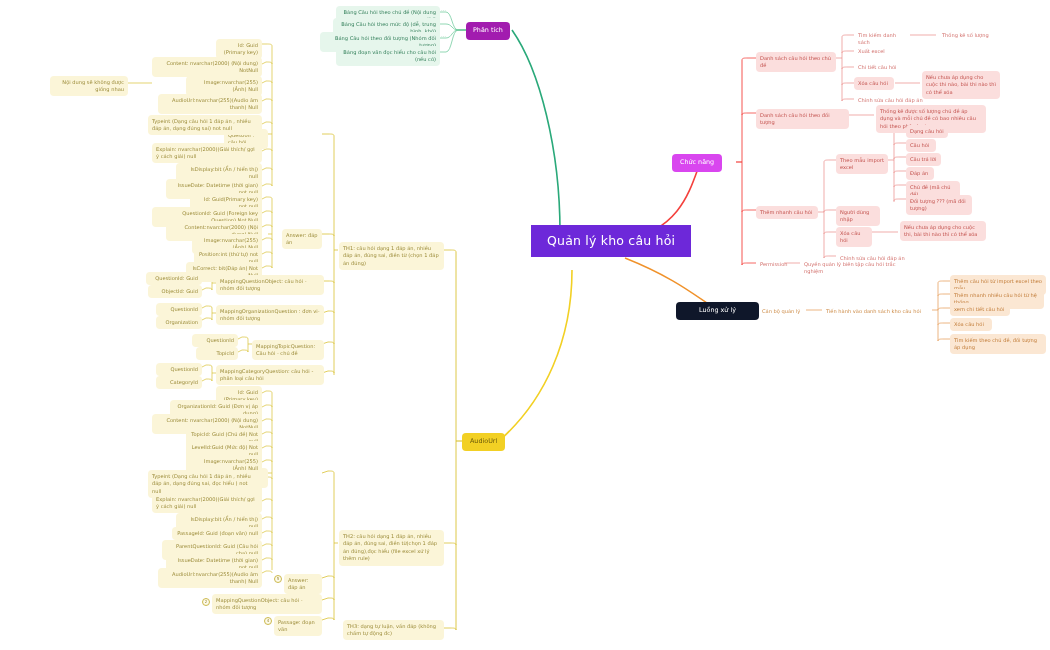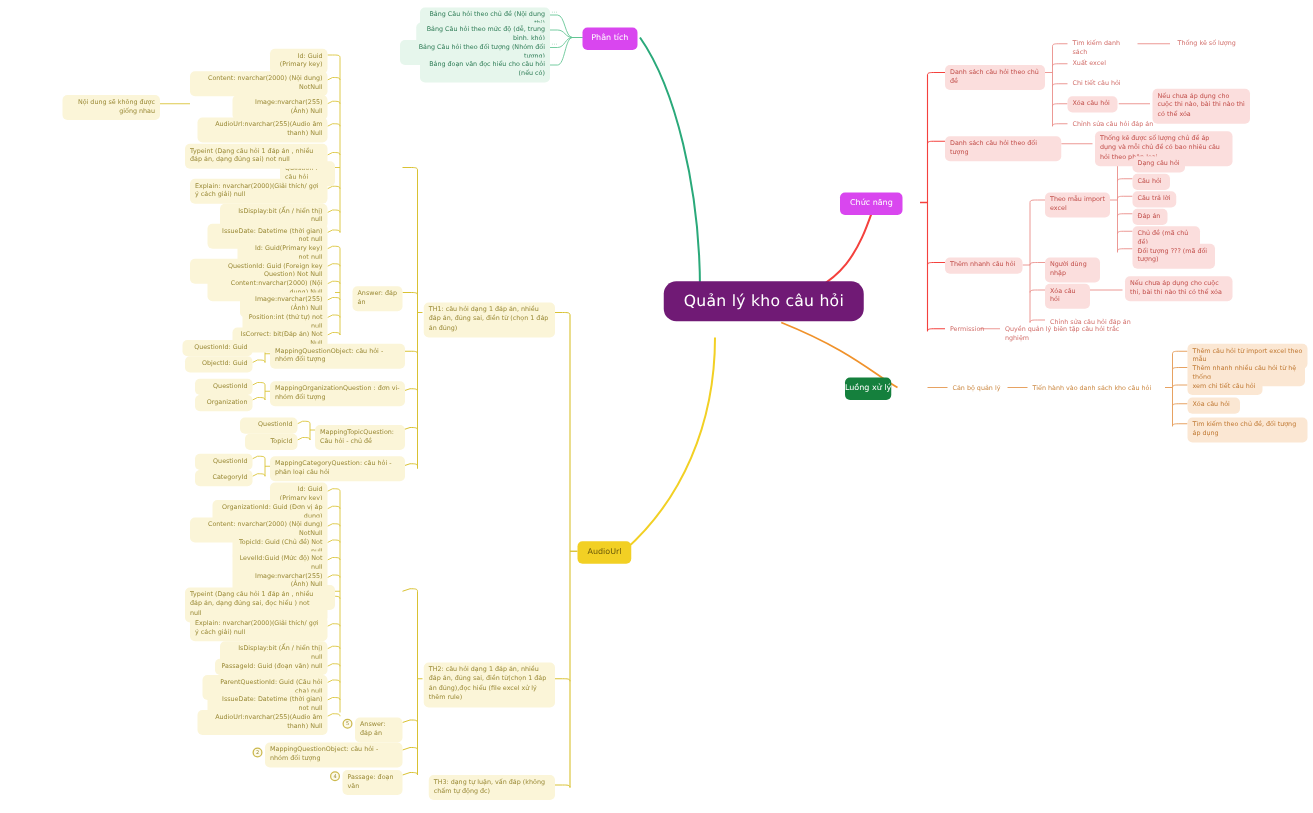--- a/index.html
+++ b/index.html
@@ -2,31 +2,31 @@
 <html><head>
 <meta charset="utf-8">
 <style>
   html,body{margin:0;padding:0;background:#ffffff;}
   body{width:1050px;height:650px;position:relative;overflow:hidden;
        font-family:"DejaVu Sans","Liberation Sans",sans-serif;}
   #canvas{position:absolute;left:0;top:0;width:1050px;height:650px;}
   svg.links{position:absolute;left:0;top:0;width:1050px;height:650px;pointer-events:none;}
   .node{position:absolute;box-sizing:border-box;border-radius:4px;
         font-size:5.1px;line-height:1.5;padding:2.5px 4px;white-space:normal;}
-  .root{background:#701a75;color:#ffffff;border-radius:10px;
+  .root{background:#6d28d9;color:#ffffff;border-radius:0;
         font-size:12.5px;line-height:1.1;padding:9px 16px;letter-spacing:.2px;}
   
-  .g-main{background:#d946ef;color:#ffffff;font-size:6.4px;padding:4px 7px;border-radius:4px;}
+  .g-main{background:#a21caf;color:#ffffff;font-size:6.4px;padding:4px 7px;border-radius:4px;}
   .g-leaf{background:#e6f6ec;color:#2f7d57;}
   
   .r-main{background:#d946ef;color:#ffffff;font-size:6.4px;padding:4px 8px;border-radius:4px;}
   .r-leaf{background:#fbdedd;color:#c2504c;}
   .r-plain{background:transparent;color:#d2706c;}
   
-  .o-main{background:#15803d;color:#ffffff;font-size:6.4px;padding:4px 0;border-radius:4px;}
+  .o-main{background:#0f172a;color:#ffffff;font-size:6.4px;padding:4px 23px;border-radius:4px;}
   .o-leaf{background:#fbe7d3;color:#c07a35;}
   .o-plain{background:transparent;color:#cc8a45;}
   
   .y-main{background:#f2d024;color:#6b5a09;font-size:6.4px;padding:4px 8px;border-radius:4px;}
   .y-leaf{background:#fbf5d8;color:#9a8a37;}
   .ta-r{text-align:right;}
   .ta-l{text-align:left;}
   .collapse{position:absolute;width:6px;height:6px;border-radius:50%;
             border:.6px solid #ccb94e;background:#fdfaea;color:#9a8a37;
             font-size:4px;line-height:5.4px;text-align:center;}

